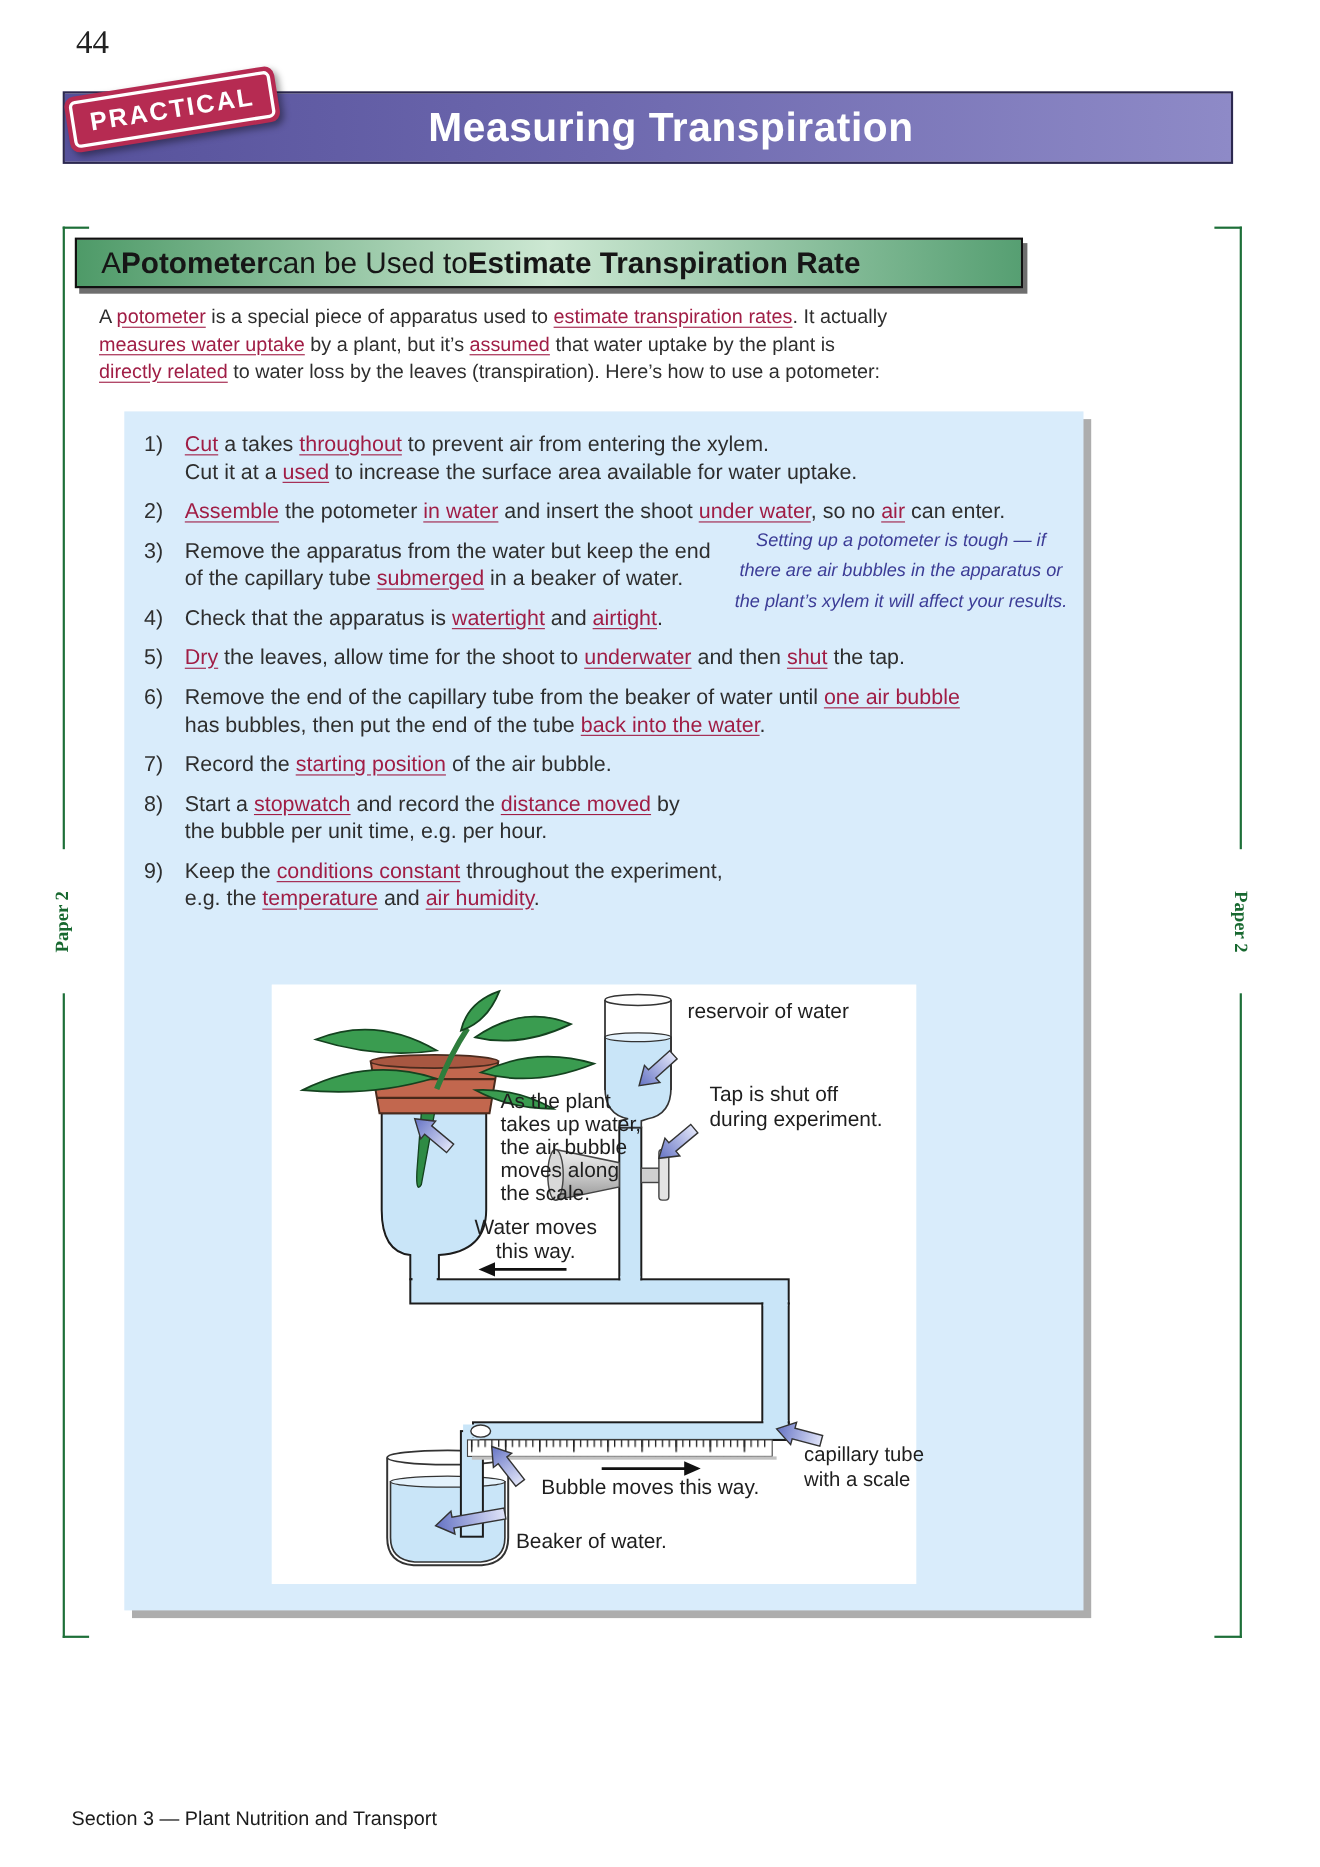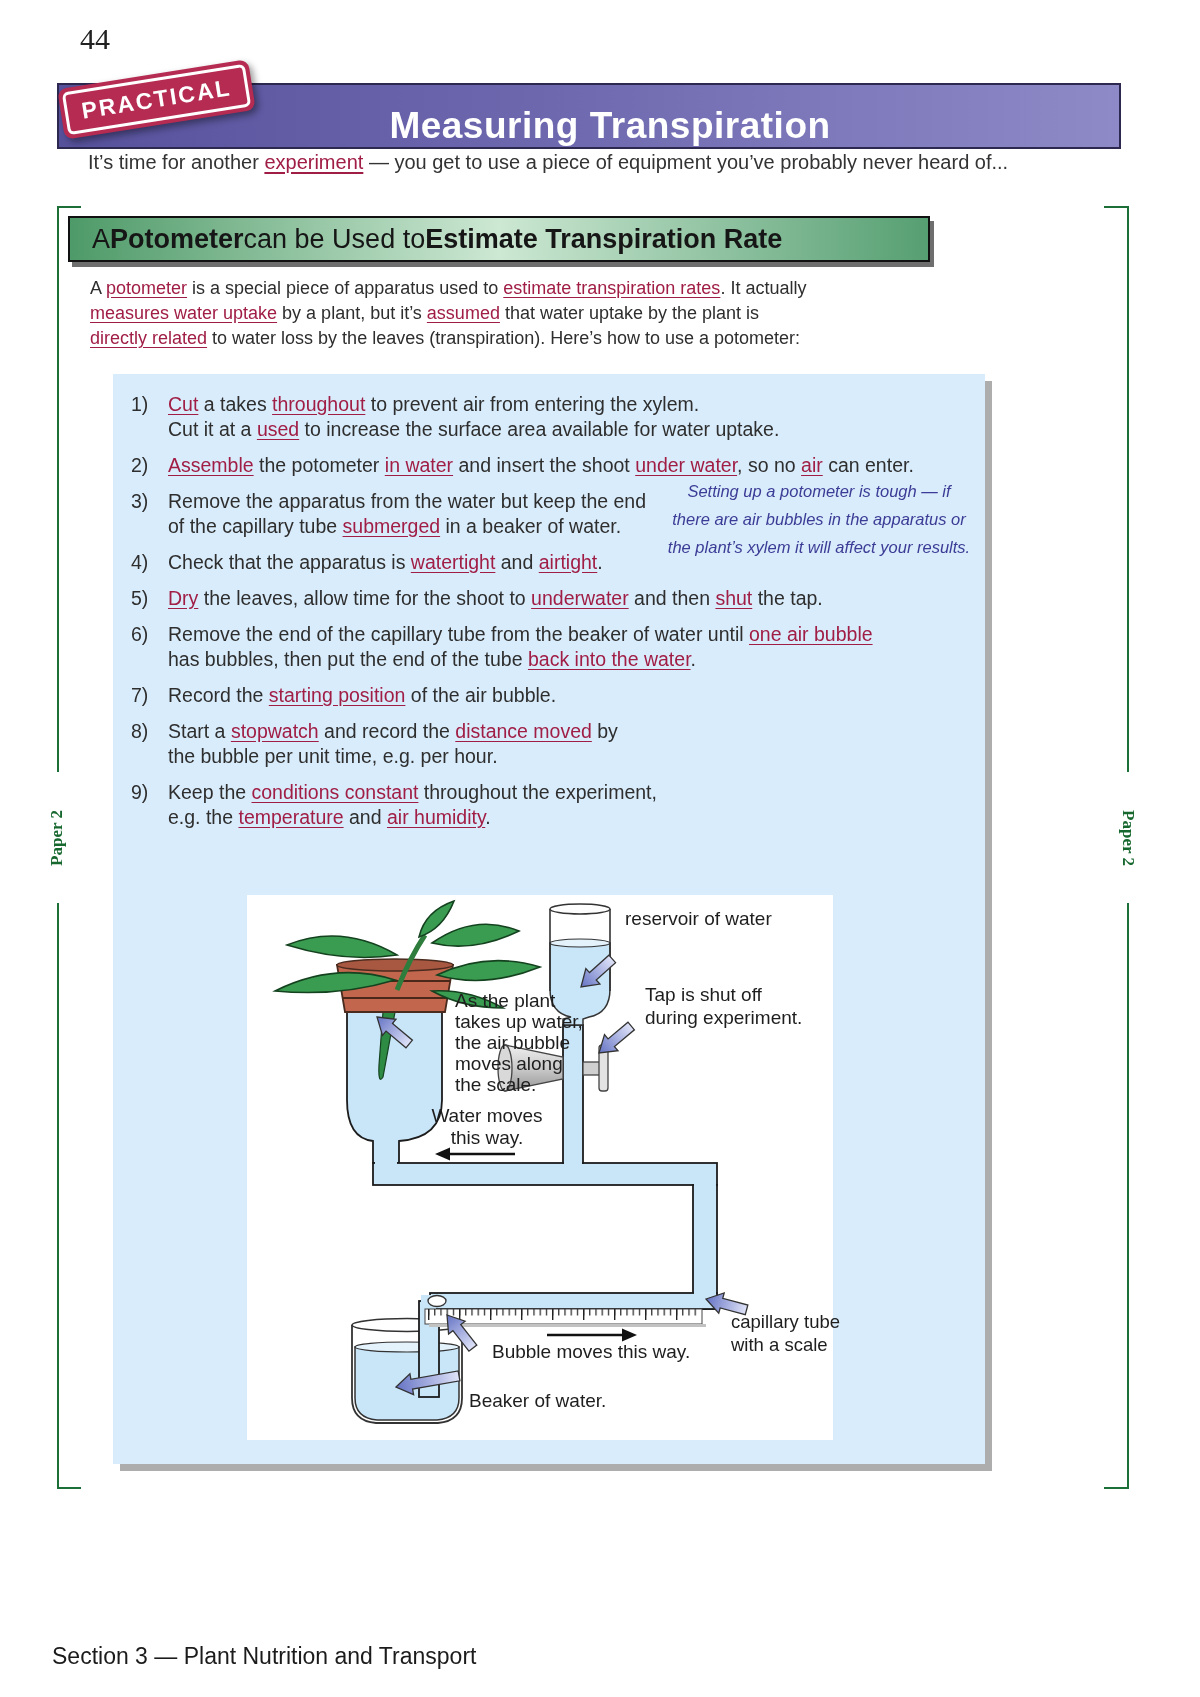--- a/index.html
+++ b/index.html
@@ -1,26 +1,26 @@
 <!DOCTYPE html>
 <html><head>
 <meta charset="utf-8">
 <style>
   html,body{margin:0;padding:0;background:#ffffff;}
   #page{position:relative;width:1200px;height:1697px;background:#fff;
         font-family:"Liberation Sans",sans-serif;color:#2b2b2b;overflow:hidden;}
 
-  .pagenum{position:absolute;left:80px;top:22px;font-family:"Liberation Serif",serif;
+  .pagenum{position:absolute;left:69px;top:22px;font-family:"Liberation Serif",serif;
            font-size:30px;color:#222;}
 
   
   .titlebar{position:absolute;left:57px;top:83px;width:1064px;height:66px;
             background:linear-gradient(90deg,#56519b 0%,#6d68ae 45%,#8e8ac7 100%);
             border:2px solid #2c2850;box-sizing:border-box;
-            display:flex;align-items:flex-end;justify-content:center;padding-left:42px;}
+            display:flex;align-items:center;justify-content:center;padding-left:42px;}
   .titlebar .title{color:#fff;font-weight:bold;font-size:37px;letter-spacing:.5px;}
 
   .stamp{position:absolute;left:60px;top:74px;transform:rotate(-9deg);
          background:#b62b52;border-radius:9px;padding:4px;
          box-shadow:3px 4px 7px rgba(0,0,0,.4);}
   .stamp-inner{border:3px solid #fff;border-radius:6px;padding:5px 14px;
          color:#fff;font-weight:bold;font-size:23px;letter-spacing:2px;}
 
   .intro{position:absolute;left:88px;top:151px;width:940px;font-size:20px;color:#333;}
 
@@ -50,41 +50,40 @@
   .steps{position:absolute;left:18px;top:18px;width:838px;}
   .step{display:flex;margin-bottom:11px;font-size:19.5px;line-height:25px;color:#2e2e2e;}
   .step .num{width:37px;flex:none;}
   .step .txt{flex:1;}
 
   .note{position:absolute;left:545px;top:103px;width:322px;text-align:center;
         font-style:italic;font-size:16.5px;line-height:28px;color:#3c3c96;}
 
   .diagrambox{position:absolute;left:134px;top:521px;width:586px;height:545px;background:#ffffff;}
 
-  .footer{position:absolute;left:52px;top:1643px;font-size:23px;color:#1b1b1b;}
+  .footer{position:absolute;left:65px;top:1643px;font-size:18px;color:#1b1b1b;}
 
   svg text{font-family:"Liberation Sans",sans-serif;font-size:19px;fill:#1e1e1e;}
   svg text.small{font-size:18.5px;}
 </style>
 </head>
 <body>
 
 <div id="page">
 
   <div class="pagenum">44</div>
 
   <div class="titlebar">
     <span class="title">Measuring Transpiration</span>
   </div>
 
   <div class="stamp">
     <div class="stamp-inner">PRACTICAL</div>
   </div>
 
-  <div class="intro"><span>It’s time for another </span><span class="u">experiment</span><span> — you get to use a piece of equipment you’ve probably never heard of...</span></div>
 
   <div class="gl" style="left:57px;top:206px;width:24px;height:2px;"></div>
   <div class="gl" style="left:57px;top:206px;width:2px;height:566px;"></div>
   <div class="gl" style="left:57px;top:903px;width:2px;height:586px;"></div>
   <div class="gl" style="left:57px;top:1487px;width:24px;height:2px;"></div>
   <div class="gl" style="left:1104px;top:206px;width:25px;height:2px;"></div>
   <div class="gl" style="left:1127px;top:206px;width:2px;height:566px;"></div>
   <div class="gl" style="left:1127px;top:903px;width:2px;height:586px;"></div>
   <div class="gl" style="left:1104px;top:1487px;width:25px;height:2px;"></div>
   <div class="paper left">Paper 2</div>

